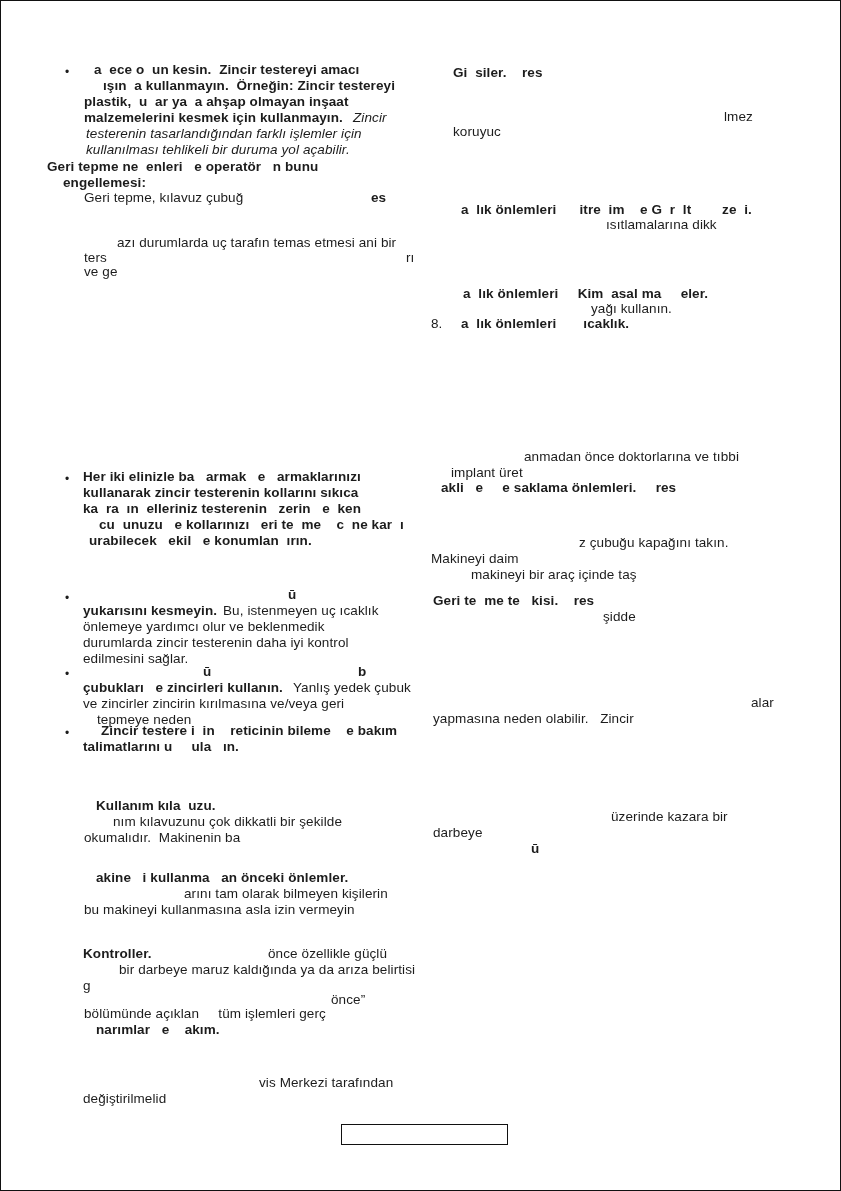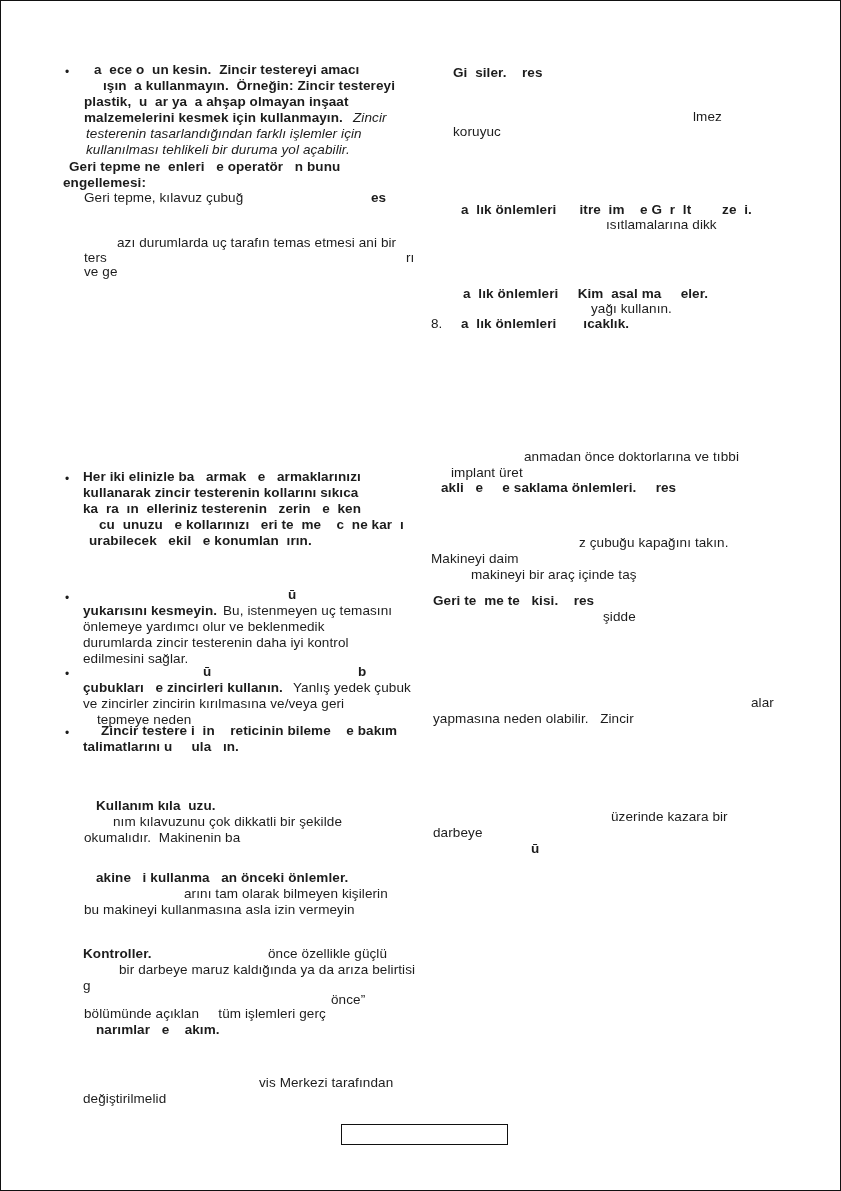--- a/index.html
+++ b/index.html
@@ -46,38 +46,38 @@
 <div class="page">
   <div id="text-layer">
       <div class="line bl" style="left: 64px; top: 63px;">•</div>
       <div class="line b" style="left: 93px; top: 61px;">a  ece o  un kesin.  Zincir testereyi amacı</div>
       <div class="line b" style="left: 102px; top: 77px;">ışın  a kullanmayın.  Örneğin: Zincir testereyi</div>
       <div class="line b" style="left: 83px; top: 93px;">plastik,  u  ar ya  a ahşap olmayan inşaat</div>
       <div class="line b" style="left: 83px; top: 109px;">malzemelerini kesmek için kullanmayın.</div>
       <div class="line i" style="left: 352px; top: 109px;">Zincir</div>
       <div class="line i" style="left: 85px; top: 125px;">testerenin tasarlandığından farklı işlemler için</div>
       <div class="line i" style="left: 85px; top: 141px;">kullanılması tehlikeli bir duruma yol açabilir.</div>
-      <div class="line b" style="left: 68px; top: 158px; text-align: center;">Geri tepme ne  enleri   e operatör   n bunu</div>
+      <div class="line b" style="left: 46px; top: 158px; text-align: center;">Geri tepme ne  enleri   e operatör   n bunu</div>
       <div class="line b" style="left: 62px; top: 174px;">engellemesi:</div>
       <div class="line" style="left: 83px; top: 189px;">Geri tepme, kılavuz çubuğ</div>
       <div class="line b" style="left: 370px; top: 189px;">es</div>
       <div class="line" style="left: 92px; top: 234px; margin-left: 24px;">azı durumlarda uç tarafın temas etmesi ani bir</div>
       <div class="line" style="left: 83px; top: 249px;">ters</div>
       <div class="line" style="left: 405px; top: 249px;">rı</div>
       <div class="line" style="left: 83px; top: 263px;">ve ge</div>
       <div class="line bl" style="left: 64px; top: 470px;">•</div>
       <div class="line b" style="left: 82px; top: 468px;">Her iki elinizle ba   armak   e   armaklarınızı</div>
       <div class="line b" style="left: 82px; top: 484px;">kullanarak zincir testerenin kollarını sıkıca</div>
       <div class="line b" style="left: 82px; top: 500px;">ka  ra  ın  elleriniz testerenin   zerin   e  ken</div>
       <div class="line b" style="left: 98px; top: 516px;">cu  unuzu   e kollarınızı   eri te  me    c  ne kar  ı</div>
       <div class="line b" style="left: 88px; top: 532px;">urabilecek   ekil   e konumlan  ırın.</div>
       <div class="line bl" style="left: 64px; top: 589px;">•</div>
       <div class="line b" style="left: 287px; top: 586px;">ū</div>
       <div class="line b" style="left: 82px; top: 602px;">yukarısını kesmeyin.</div>
-      <div class="line" style="left: 222px; top: 602px;">Bu, istenmeyen uç temasını</div>
+      <div class="line" style="left: 222px; top: 602px;">Bu, istenmeyen uç ıcaklık</div>
       <div class="line" style="left: 82px; top: 618px;">önlemeye yardımcı olur ve beklenmedik</div>
       <div class="line" style="left: 82px; top: 634px;">durumlarda zincir testerenin daha iyi kontrol</div>
       <div class="line" style="left: 82px; top: 650px;">edilmesini sağlar.</div>
       <div class="line bl" style="left: 64px; top: 665px;">•</div>
       <div class="line b" style="left: 202px; top: 663px;">ū</div>
       <div class="line b" style="left: 357px; top: 663px;">b</div>
       <div class="line b" style="left: 82px; top: 679px;">çubukları   e zincirleri kullanın.</div>
       <div class="line" style="left: 292px; top: 679px;">Yanlış yedek çubuk</div>
       <div class="line" style="left: 82px; top: 695px;">ve zincirler zincirin kırılmasına ve/veya geri</div>
       <div class="line" style="left: 96px; top: 711px;">tepmeye neden</div>
@@ -93,21 +93,21 @@
       <div class="line b" style="left: 82px; top: 945px;">Kontroller.</div>
       <div class="line" style="left: 267px; top: 945px;">önce özellikle güçlü</div>
       <div class="line" style="left: 82px; top: 961px; margin-left: 36px;">bir darbeye maruz kaldığında ya da arıza belirtisi</div>
       <div class="line" style="left: 82px; top: 977px;">g</div>
       <div class="line" style="left: 330px; top: 991px;">önce”</div>
       <div class="line" style="left: 83px; top: 1005px;">bölümünde açıklan     tüm işlemleri gerç</div>
       <div class="line b" style="left: 95px; top: 1021px;">narımlar   e    akım.</div>
       <div class="line" style="left: 258px; top: 1074px;">vis Merkezi tarafından</div>
       <div class="line" style="left: 82px; top: 1090px;">değiştirilmelid</div>
       <div class="line b" style="left: 452px; top: 64px;">Gi  siler.    res</div>
-      <div class="line" style="left: 692px; top: 108px;">lmez</div>
+      <div class="line" style="left: 723px; top: 108px;">lmez</div>
       <div class="line" style="left: 452px; top: 123px;">koruyuc</div>
       <div class="line b" style="left: 460px; top: 201px;">a  lık önlemleri      itre  im    e G  r  lt        ze  i.</div>
       <div class="line" style="left: 605px; top: 216px;">ısıtlamalarına dikk</div>
       <div class="line b" style="left: 462px; top: 285px;">a  lık önlemleri     Kim  asal ma     eler.</div>
       <div class="line" style="left: 590px; top: 300px;">yağı kullanın.</div>
       <div class="line" style="left: 430px; top: 315px;">8.</div>
       <div class="line b" style="left: 460px; top: 315px;">a  lık önlemleri       ıcaklık.</div>
       <div class="line" style="left: 523px; top: 448px;">anmadan önce doktorlarına ve tıbbi</div>
       <div class="line" style="left: 450px; top: 464px;">implant üret</div>
       <div class="line b" style="left: 440px; top: 479px;">akli   e     e saklama önlemleri.     res</div>

